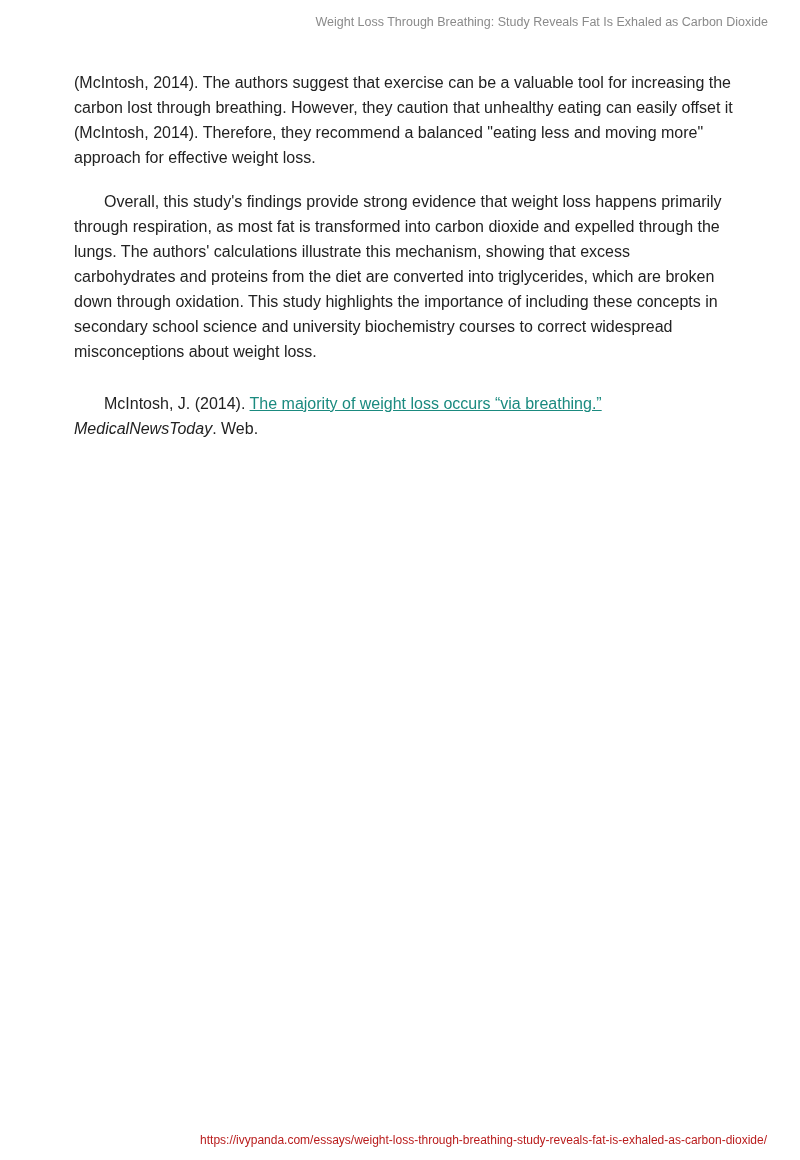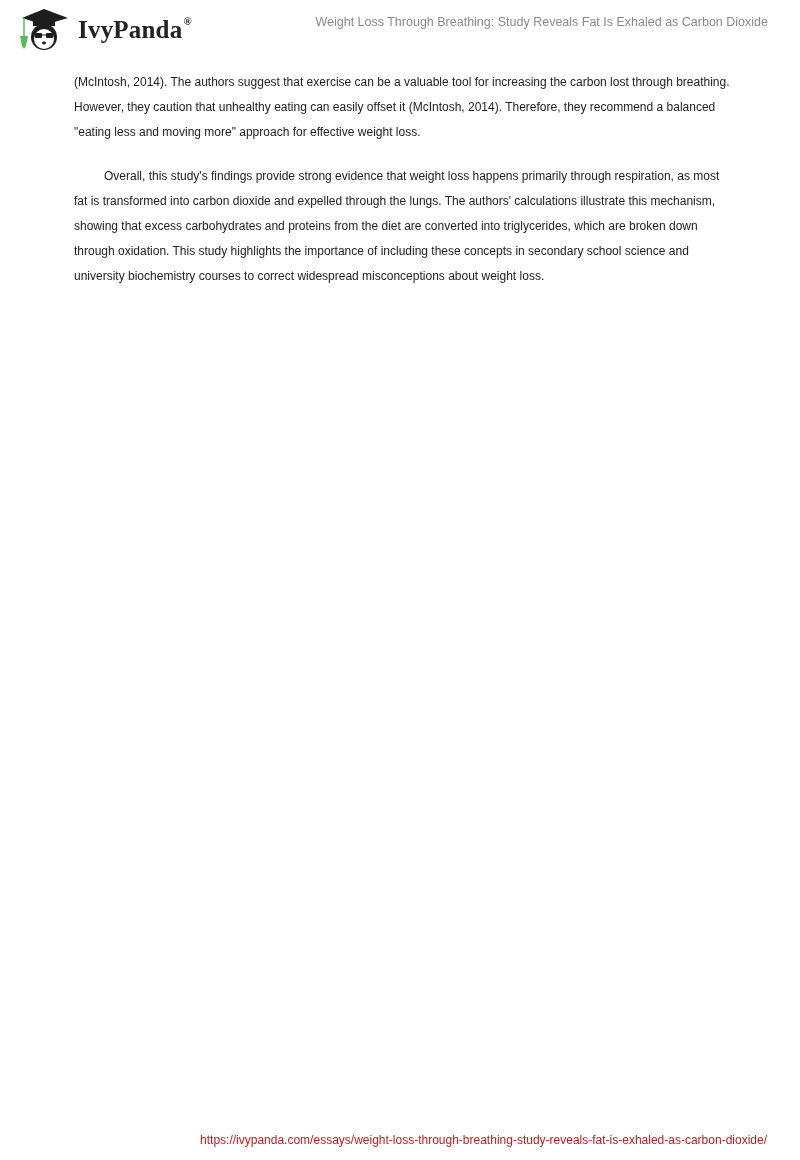--- a/index.html
+++ b/index.html
@@ -5,61 +5,45 @@
   html, body { margin:0; padding:0; background:#ffffff; }
   body { width:800px; height:1160px; position:relative; overflow:hidden;
          font-family:"Liberation Sans", sans-serif; color:#222222; }
   .header { position:absolute; left:0; top:0; width:800px; height:58px; }
   .logo { position:absolute; left:14px; top:6px; display:flex; align-items:center; }
   .logo svg { width:62px; height:46px; }
   .brand { font-family:"Liberation Serif", serif; font-weight:bold; font-size:25px; color:#222; margin-left:2px; letter-spacing:0.2px; position:relative; top:1px; }
   .brand sup { font-size:11px; position:relative; top:-4px; margin-left:1px; }
   .header-title { position:absolute; right:32px; top:15px; font-size:12.5px; color:#8a8a8a; }
   .content { position:absolute; left:74px; top:70px; width:660px; }
-  p { margin:0; font-size:12px; line-height:25px; color:#222; }
+  p { margin:0; font-size:16px; line-height:25px; color:#222; }
   .indent { text-indent:30px; }
   h2 { margin:0; font-size:30px; font-weight:bold; color:#222; line-height:36px; }
   .intro { margin-bottom:19px; }
   .h-conclusion { margin-bottom:18px; }
   .conclusion { margin-bottom:27px; }
   .h-references { margin-bottom:18px; }
   .ref { margin-bottom:17px; }
   a.link { color:#1a8a7f; text-decoration:underline; }
   em { font-style:italic; }
   .footer-url { position:absolute; right:33px; top:1133px; font-size:12px; color:#b91c1c; }
 </style>
 </head>
 <body>
 
 <div class="header">
-  <div class="logo">
-    <svg viewBox="0 0 62 46">
-
-      <polygon points="8,12 30,3 54,12 30,19" fill="#1d1d1d"></polygon>
-      <rect x="19" y="13" width="22" height="7" fill="#1d1d1d"></rect>
-
-      <line x1="10" y1="12" x2="10" y2="30" stroke="#5cb85c" stroke-width="1.5"></line>
-      <path d="M6,30 L14,30 L12,40 L10,43 L8,40 Z" fill="#5cb85c"></path>
-
-      <circle cx="30" cy="31" r="13" fill="#1d1d1d"></circle>
-      <circle cx="30" cy="33" r="10" fill="#ffffff"></circle>
-
-      <rect x="21" y="27" width="7" height="5" rx="1" fill="#1d1d1d"></rect>
-      <rect x="32" y="27" width="7" height="5" rx="1" fill="#1d1d1d"></rect>
-      <line x1="28" y1="29" x2="32" y2="29" stroke="#1d1d1d" stroke-width="1"></line>
-
-      <ellipse cx="30" cy="37" rx="2" ry="1.4" fill="#1d1d1d"></ellipse>
-    </svg>
-    <span class="brand"><span>IvyPanda</span><sup>®</sup></span>
-  </div>
   <div class="header-title">Weight Loss Through Breathing: Study Reveals Fat Is Exhaled as Carbon Dioxide</div>
 </div>
 
 <div class="content">
   <p class="intro">(McIntosh, 2014). The authors suggest that exercise can be a valuable tool for increasing the carbon lost through breathing. However, they caution that unhealthy eating can easily offset it (McIntosh, 2014). Therefore, they recommend a balanced "eating less and moving more" approach for effective weight loss.</p>
 
   <p class="indent conclusion">Overall, this study's findings provide strong evidence that weight loss happens primarily through respiration, as most fat is transformed into carbon dioxide and expelled through the lungs. The authors' calculations illustrate this mechanism, showing that excess carbohydrates and proteins from the diet are converted into triglycerides, which are broken down through oxidation. This study highlights the importance of including these concepts in secondary school science and university biochemistry courses to correct widespread misconceptions about weight loss.</p>
 
 
+  <p class="indent ref">
+    <span>McIntosh, J. (2014). </span><a class="link">The majority of weight loss occurs “via breathing.”</a>
+    <em>MedicalNewsToday</em><span>. Web.</span>
+  </p>
 
 </div>
 
 <div class="footer-url">https://ivypanda.com/essays/weight-loss-through-breathing-study-reveals-fat-is-exhaled-as-carbon-dioxide/</div>
 
 </body></html>

